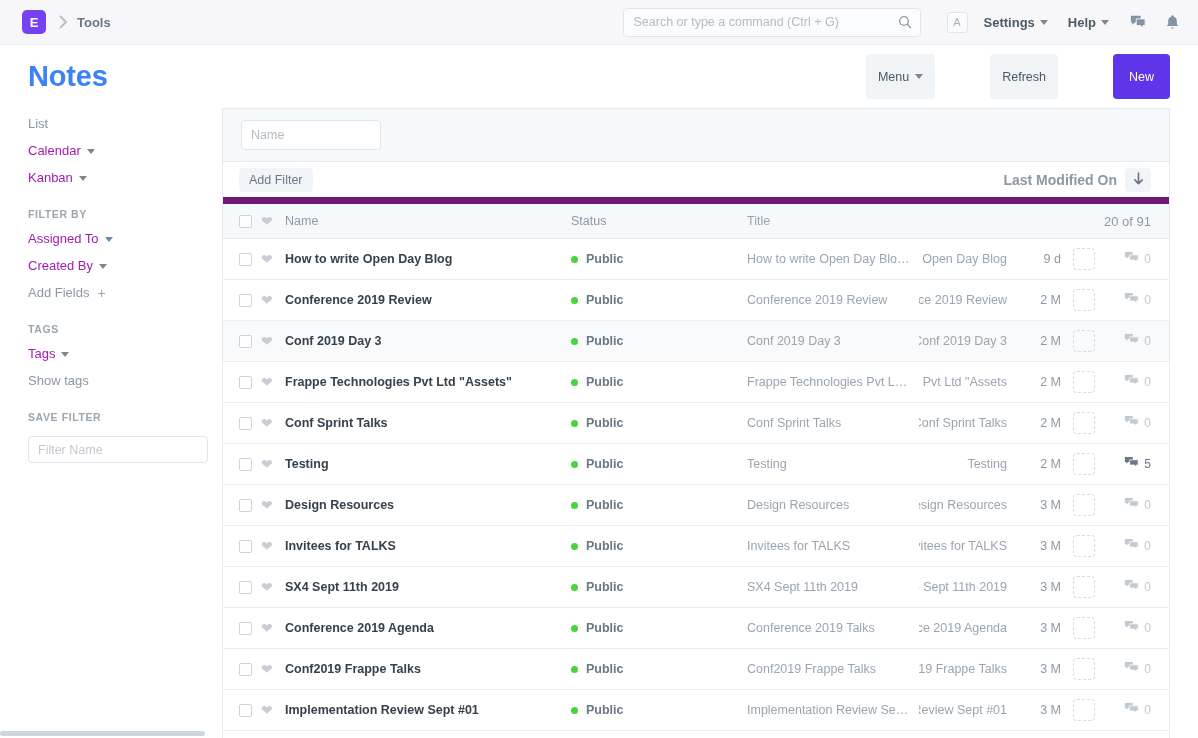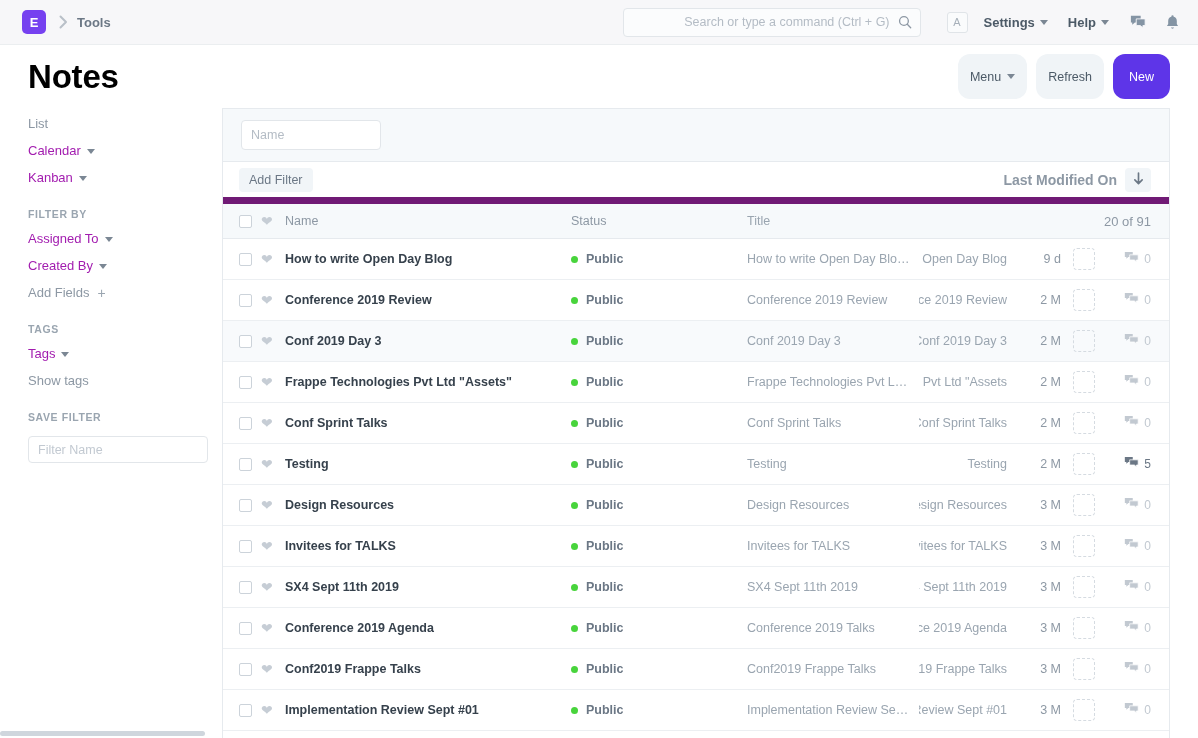--- a/index.html
+++ b/index.html
@@ -55,21 +55,20 @@
   .search-input {
     width: 100%; height: 100%;
     border: 1px solid #e2e6ea;
     border-radius: 4px;
     background: #fbfcfd;
     font-size: 12.5px;
     color: #ef4444;
     padding: 0 30px 0 10px;
     font-family: "Liberation Sans", sans-serif;
     outline: none;
-    text-align: right;
   }
   .search-input::placeholder { color: #b4bcc5; }
   .search-icon {
     position: absolute; right: 9px; top: 50%;
     transform: translateY(-50%);
     width: 14px; height: 14px;
     color: #8d98a4;
     display: flex; align-items: center; justify-content: center;
   }
   .avatar-sq {
@@ -103,39 +102,40 @@
   .nav-icon:last-child { margin-right: 4px; }
 
   
   .page-head {
     height: 63px;
     display: flex; align-items: center;
     padding: 0 28px 0 28px;
     background: #fff;
   }
   .page-title {
-    font-size: 33px;
+    font-size: 29px;
     font-weight: bold;
-    color: #000000;
+    color: #3b82f6;
     letter-spacing: -0.2px;
   }
   .page-actions {
     margin-left: auto;
     display: flex; align-items: center; gap: 9px;
   }
   .btn {
     height: 45px;
     border: none;
-    border-radius: 12px;
+    border-radius: 4px;
     font-size: 12.5px;
     font-family: "Liberation Sans", sans-serif;
     padding: 0 12px;
     cursor: pointer;
     display: flex; align-items: center; gap: 6px;
     white-space: nowrap;
+    margin-left: 46px;
   }
   .btn-default {
     background: #f0f4f7;
     color: #4c5a67;
   }
   .btn-primary {
     background: #5e35e8;
     color: #ffffff;
     padding: 0 16px;
   }

